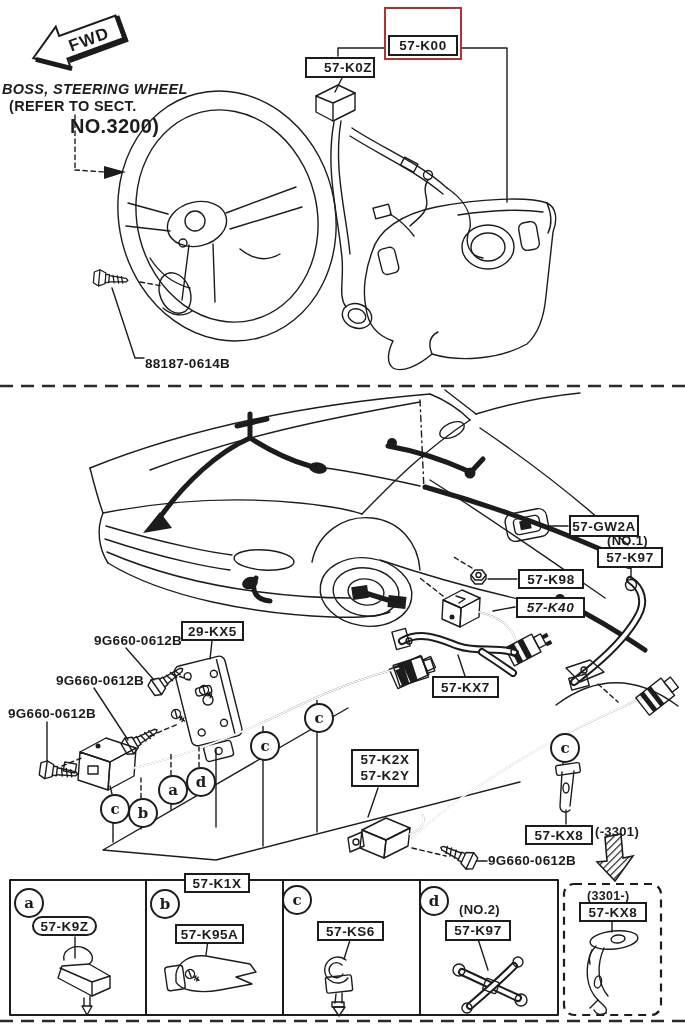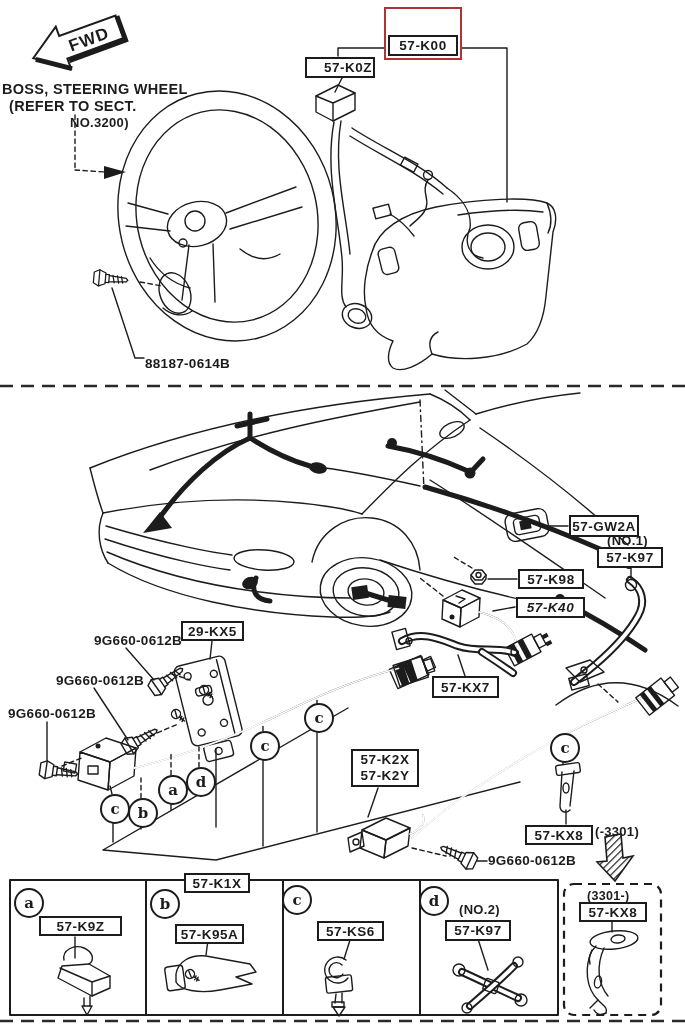--- a/index.html
+++ b/index.html
@@ -372,23 +372,23 @@
     <ellipse class="s" cx="618" cy="939" rx="7" ry="4" transform="rotate(-6 618 939)"></ellipse>
     <path class="s" d="M 596,946 C 590,952 588,958 590,964"></path>
     <path class="s" d="M 592,950 C 584,968 586,988 598,1000 C 604,1006 608,1008 606,1013"></path>
     <path class="s" d="M 604,948 C 596,966 598,984 608,996"></path>
     <ellipse class="s" cx="598" cy="982" rx="3.5" ry="6" transform="rotate(10 598 982)"></ellipse>
     <path class="s" d="M 606,1013 C 600,1016 596,1014 594,1010 M 598,1000 L 590,1008"></path>
     <path class="s" d="M 612,922 L 612,932"></path>
   </g>
 </svg>
 
-  <div class="txt" style="left:2px;top:81px;font-size:14.5px;">BOSS, STEERING WHEEL</div>
+  <div class="txt" style="left:2px;top:81px;font-size:14.5px;font-style:italic;">BOSS, STEERING WHEEL</div>
   <div class="txt" style="left:9px;top:98px;font-size:14.5px;">(REFER TO SECT.</div>
-  <div class="txt" style="left:70px;top:115px;font-size:13px;">NO.3200)</div>
+  <div class="txt" style="left:70px;top:115px;font-size:20px;">NO.3200)</div>
 
   <div class="redwrap" style="left:384px;top:7px;">
     <div class="box" style="width:70px;height:21px;">57-K00</div>
   </div>
   <div class="box" style="left:305px;top:57px;width:70px;height:21px;padding-left:16px;">57-K0Z</div>
   <div class="txt" style="left:145px;top:356px;">88187-0614B</div>
 
   <div class="box" style="left:569px;top:515px;width:70px;height:22px;">57-GW2A</div>
   <div class="txt" style="left:607px;top:533px;font-size:13px;">(NO.1)</div>
   <div class="box" style="left:597px;top:547px;width:66px;height:21px;">57-K97</div>
@@ -413,21 +413,21 @@
 
   <div class="callout" style="left:100px;top:794px;">c</div>
   <div class="callout" style="left:128px;top:798px;">b</div>
   <div class="callout" style="left:158px;top:775px;">a</div>
   <div class="callout" style="left:186px;top:767px;">d</div>
   <div class="callout" style="left:250px;top:731px;">c</div>
   <div class="callout" style="left:304px;top:703px;">c</div>
   <div class="callout" style="left:550px;top:733px;">c</div>
 
   <div class="callout" style="left:14px;top:888px;">a</div>
-  <div class="box" style="left:39px;top:916px;width:83px;height:20px;">57-K9Z</div>
+  <div class="box" style="left:32px;top:916px;width:65px;height:20px;border-radius:10px;">57-K9Z</div>
 
   <div class="callout" style="left:150px;top:889px;">b</div>
   <div class="box" style="left:175px;top:924px;width:69px;height:20px;">57-K95A</div>
 
   <div class="callout" style="left:282px;top:885px;">c</div>
   <div class="box" style="left:317px;top:921px;width:67px;height:20px;">57-KS6</div>
 
   <div class="callout" style="left:419px;top:886px;">d</div>
   <div class="txt" style="left:459px;top:902px;font-size:13px;">(NO.2)</div>
   <div class="box" style="left:445px;top:920px;width:66px;height:21px;">57-K97</div>

